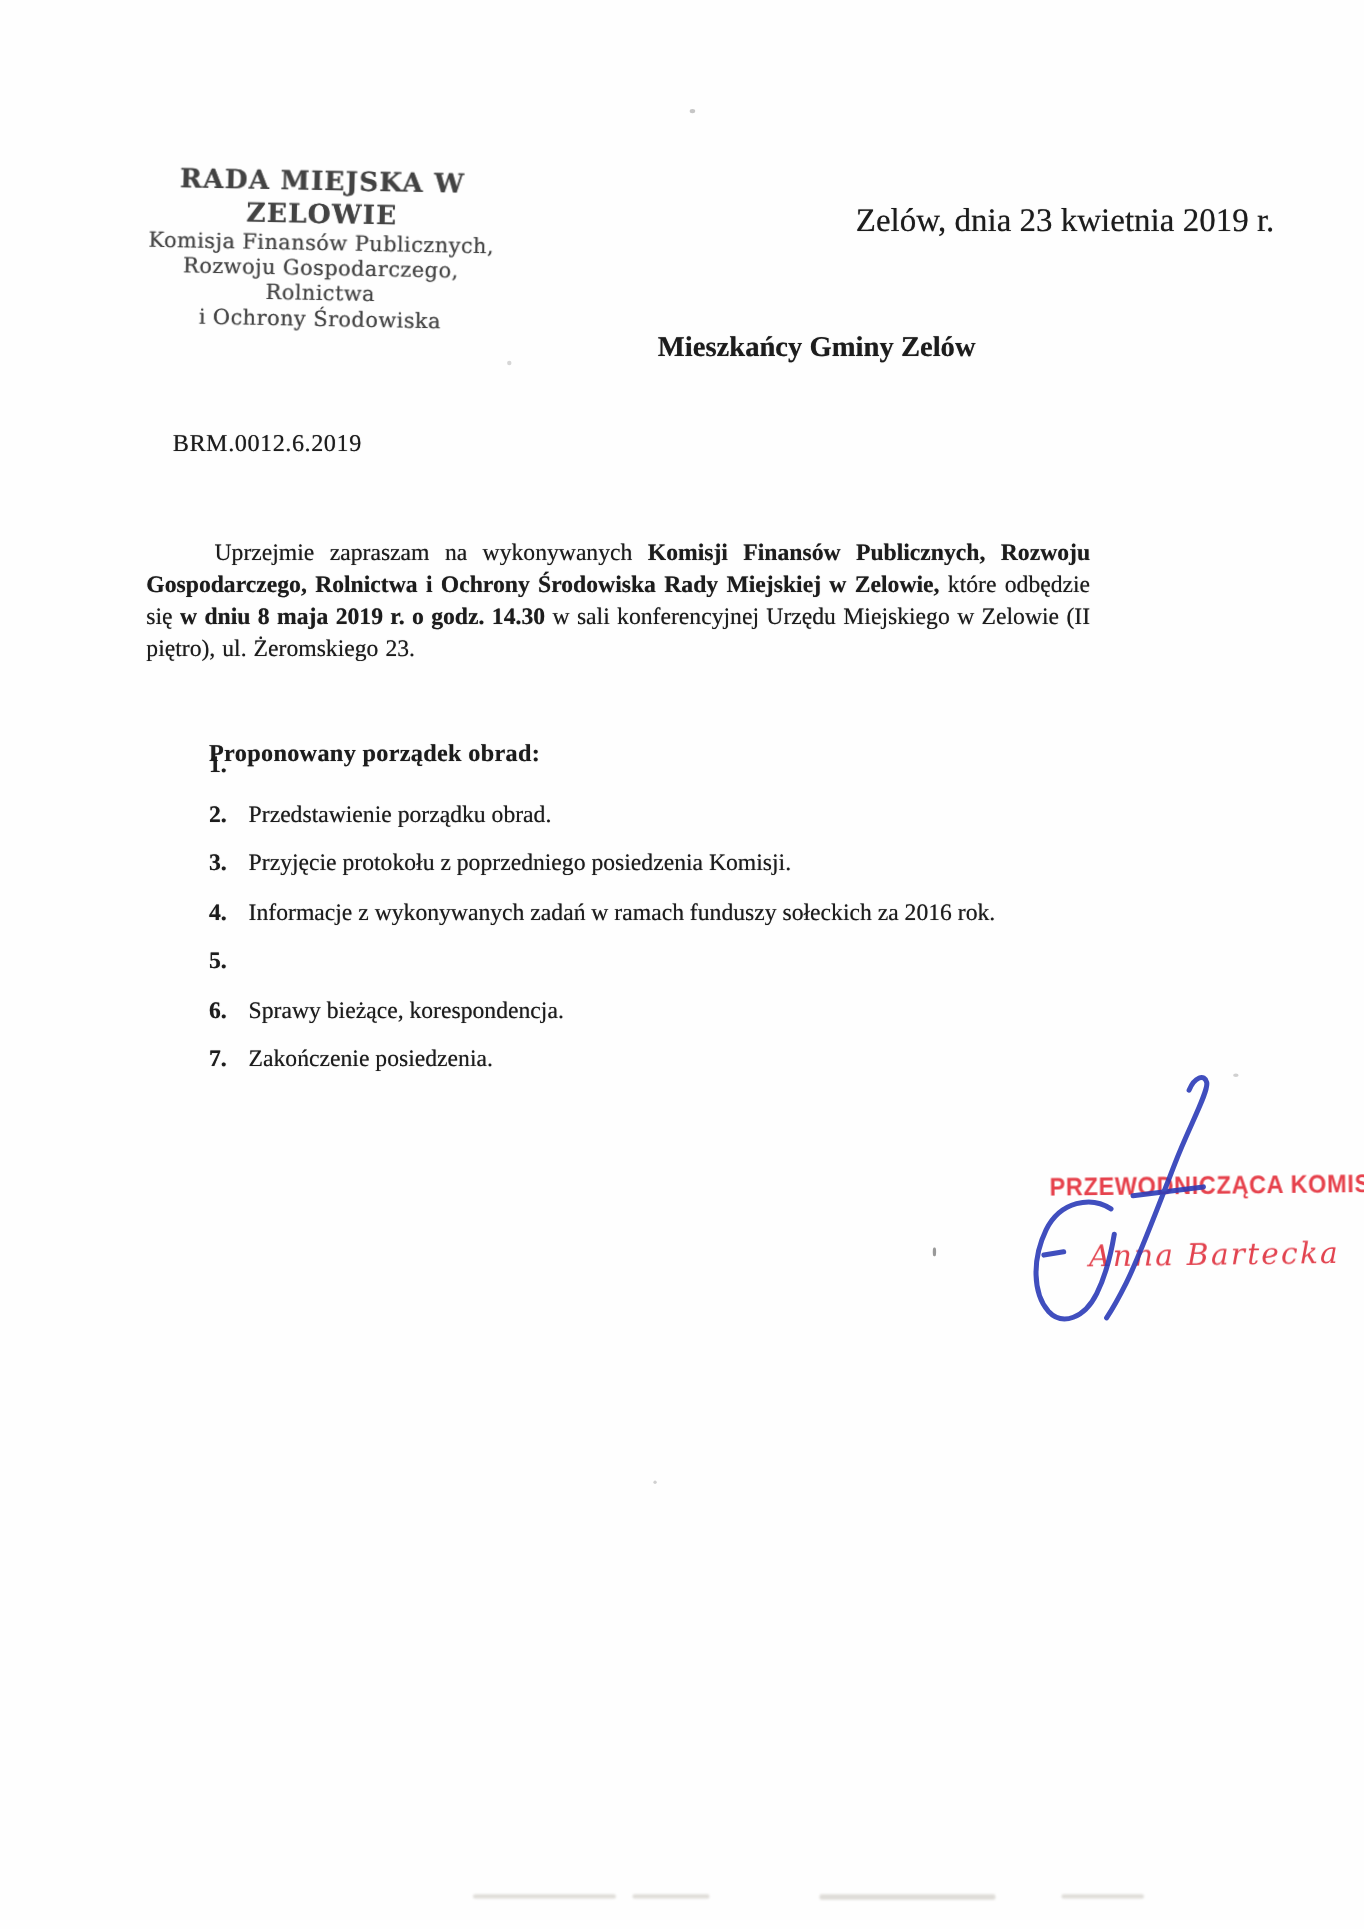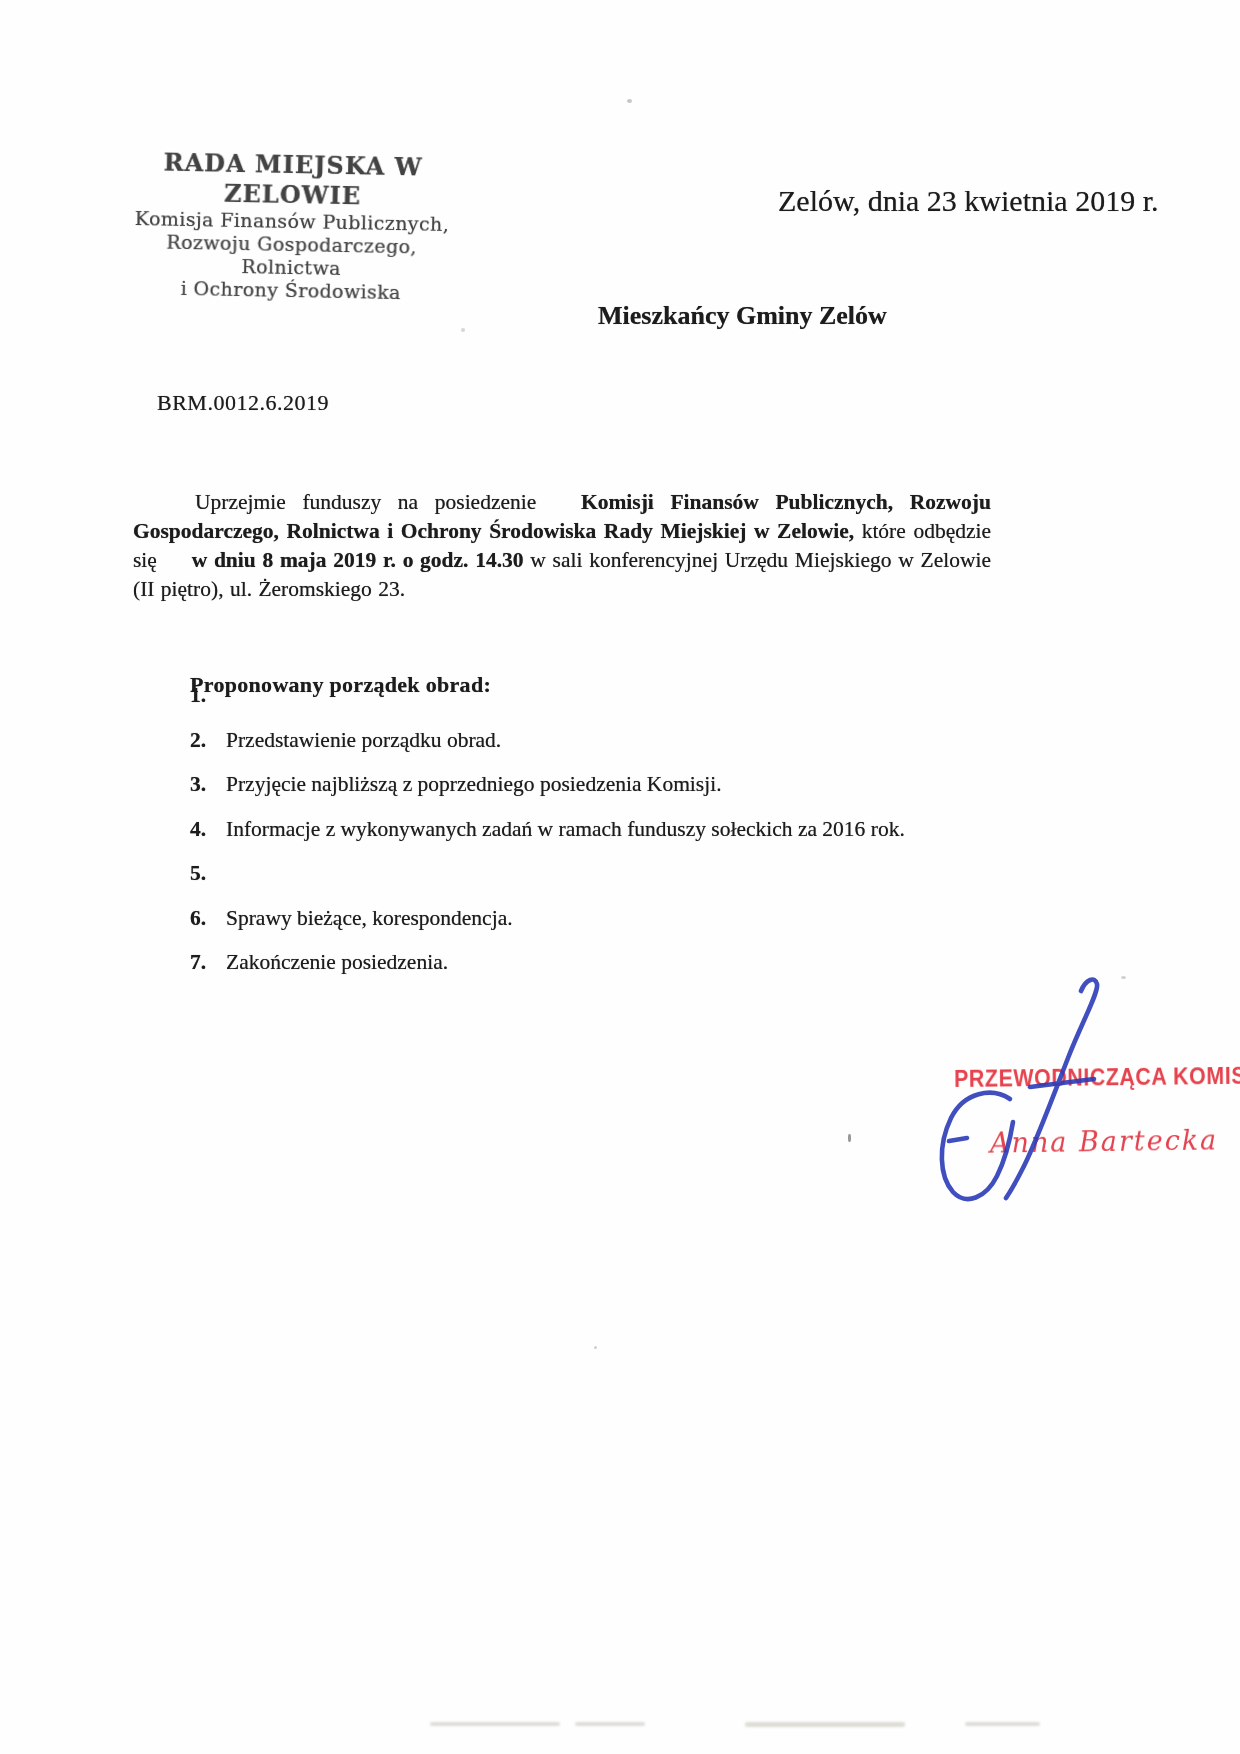--- a/index.html
+++ b/index.html
@@ -48,21 +48,21 @@
     font-size: 22px; letter-spacing: 0.5px;
   }
 
   
   .body-par {
     position: absolute; left: 133px; top: 488px; width: 858px;
     font-size: 21.5px; line-height: 29px;
     text-align: justify; text-indent: 62px;
     word-spacing: 1px;
   }
-  .body-par b { font-weight: bold; margin-left: 28px; }
+  .body-par b { font-weight: bold; }
 
   
   .agenda-heading {
     position: absolute; left: 190px; top: 636px;
     font-size: 22px; font-weight: bold; letter-spacing: 0.3px; margin-top: 36px;
   }
   .agenda-list {
     position: absolute; left: 190px; top: 681px; width: 840px;
     list-style: none;
   }
@@ -123,35 +123,35 @@
     <div class="l3">Rozwoju Gospodarczego, Rolnictwa</div>
     <div class="l4">i Ochrony Środowiska</div>
   </div>
 
   <div class="dateline scan-text">Zelów, dnia 23 kwietnia 2019 r.</div>
 
   <div class="addressee scan-text">Mieszkańcy Gminy Zelów</div>
 
   <div class="refnum scan-text">BRM.0012.6.2019</div>
 
-  <p class="body-par scan-text"><span>Uprzejmie funduszy na posiedzenie </span><b>Komisji Finansów Publicznych, Rozwoju Gospodarczego, Rolnictwa i Ochrony Środowiska Rady Miejskiej w Zelowie,</b><span> które odbędzie się </span><b>w dniu 8 maja 2019 r. o godz. 14.30</b><span> w sali konferencyjnej Urzędu Miejskiego w Zelowie (II piętro), ul. Żeromskiego 23.</span></p>
+  <p class="body-par scan-text"><span>Uprzejmie zapraszam na wykonywanych </span><b>Komisji Finansów Publicznych, Rozwoju Gospodarczego, Rolnictwa i Ochrony Środowiska Rady Miejskiej w Zelowie,</b><span> które odbędzie się </span><b>w dniu 8 maja 2019 r. o godz. 14.30</b><span> w sali konferencyjnej Urzędu Miejskiego w Zelowie (II piętro), ul. Żeromskiego 23.</span></p>
 
   <div class="agenda-heading scan-text">Proponowany porządek obrad:</div>
 
   <ol class="agenda-list">
     <li class="agenda-item scan-text">
       <span class="num">1.</span>
     </li>
     <li class="agenda-item scan-text">
       <span class="num">2.</span>
       <span class="txt">Przedstawienie porządku obrad.</span>
     </li>
     <li class="agenda-item scan-text">
       <span class="num">3.</span>
-      <span class="txt">Przyjęcie najbliższą z poprzedniego posiedzenia Komisji.</span>
+      <span class="txt">Przyjęcie protokołu z poprzedniego posiedzenia Komisji.</span>
     </li>
     <li class="agenda-item scan-text">
       <span class="num">4.</span>
       <span class="txt">Informacje z wykonywanych zadań w ramach funduszy sołeckich za 2016 rok.</span>
     </li>
     <li class="agenda-item scan-text">
       <span class="num">5.</span>
     </li>
     <li class="agenda-item scan-text">
       <span class="num">6.</span>

